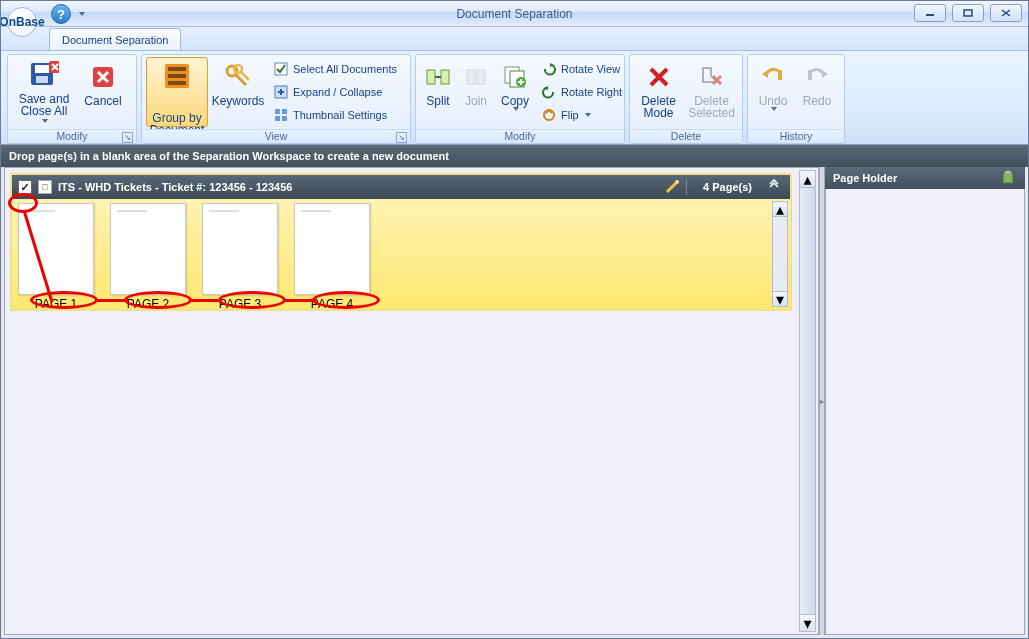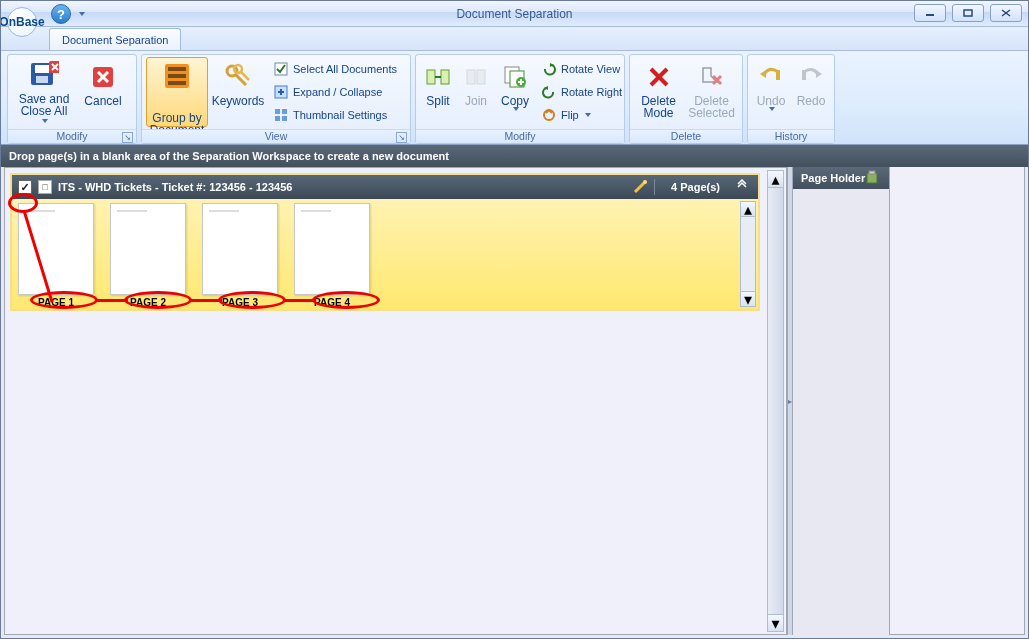--- a/index.html
+++ b/index.html
@@ -54,28 +54,28 @@
 .dochdr-sep { width:1px; height:16px; background:#7a8898; }
 .dochdr-pages { padding:0 10px; }
 .dochdr-collapse { width:16px;height:16px; font-size:10px; text-align:center;}
 .thumbrow { height:110px; display:flex; align-items:flex-start; padding:4px; gap:12px; position:relative; }
 .inner-scroll { position:absolute; right:2px; top:2px; bottom:2px; width:16px; background:#e8ecf4; border:1px solid #b0bcd0; }
 .inner-scroll .sb { height:15px; background:linear-gradient(#f4f7ff,#d8e2f0); border-bottom:1px solid #b0bcd0; display:flex;align-items:center;justify-content:center; }
 .inner-scroll .sb.bot{border-top:1px solid #b0bcd0;border-bottom:none;position:absolute;bottom:0;left:0;right:0;}
 .thumb { width:80px; display:flex; flex-direction:column; align-items:center; gap:2px; position:relative; }
 .page { width:76px; height:92px; background:#fff; border:1px solid #c8c8c8; box-shadow:1px 1px 2px rgba(0,0,0,0.15); }
 .page::after{content:'';display:block;margin:6px 6px 0 6px;height:2px;background:#ddd;width:30px;}
-.plabel { font-size:10px; font-weight:bold; color:#000; }
+.plabel { font-size:12px; font-weight:normal; color:#000; }
 .ann-oval { position:absolute; border:3px solid #e00; border-radius:50%; pointer-events:none; }
 .ann-line { position:absolute; background:#e00; height:3px; transform-origin:left center; pointer-events:none; }
 
 .splitter { width:6px; background:#d0d8e8; border-left:1px solid #a0a8b8; border-right:1px solid #a0a8b8; display:flex; align-items:center; justify-content:center; cursor:col-resize;}
 .splitter span{font-size:8px;color:#6a7a9a;}
 
-.holder { width:232px; display:flex; flex-direction:row; }
+.holder { width:200px; display:flex; flex-direction:column; }
 .holder-hdr { height:22px; background:linear-gradient(#5a6878,#42505e); color:#fff; font-size:11px; font-weight:bold; display:flex; align-items:center; padding:0 8px; justify-content:space-between;}
 .holder-body { flex:1; background:#f0f0fa; border:1px solid #a0a8b8; border-top:none; }
 .clip{width:16px;height:16px;}
 
 svg { display:block; }
 </style>
 </head>
 <body>
 
 <div class="titlebar">
@@ -291,21 +291,21 @@
               <line x1="14" y1="12" x2="22" y2="20" stroke="#d02020" stroke-width="3"></line>
               <line x1="22" y1="12" x2="14" y2="20" stroke="#d02020" stroke-width="3"></line>
             </svg>
           </div>
         <span>Delete Selected</span>
       </div>
     </div>
     <div class="group-label"><span>Delete</span></div>
   </div>
 
-  <div class="group" style="width:88px;">
+  <div class="group" style="width:98px;">
     <div class="group-body">
       <div class="rbtn-big disabled" style="width:42px;">
         <div class="icon">
             <svg width="26" height="26">
               <path d="M20 8 Q12 2 6 10" fill="none" stroke="#d8b040" stroke-width="3"></path>
               <polygon points="2,10 8,6 8,14" fill="#d8b040"></polygon>
               <rect x="18" y="6" width="4" height="10" fill="#d8b040"></rect>
             </svg>
           </div>
         <span>Undo</span>

